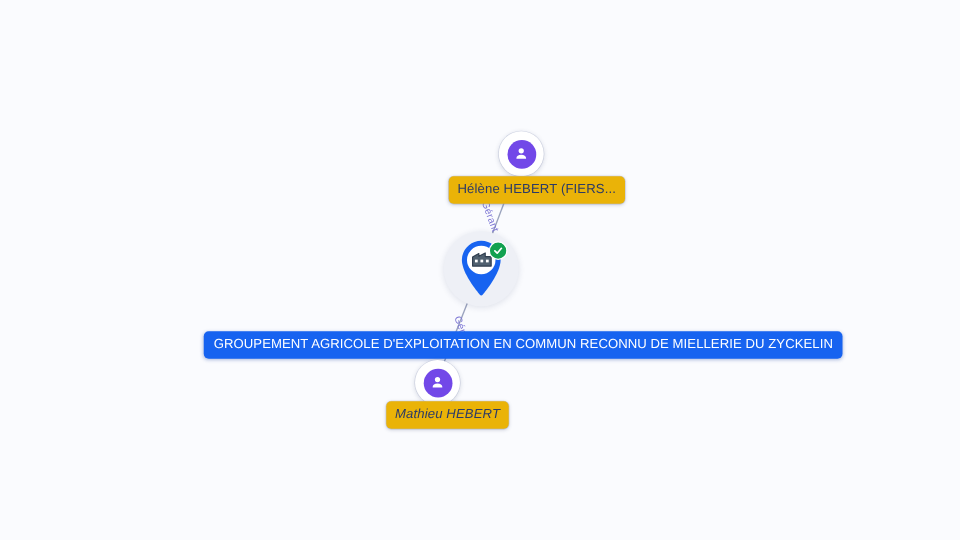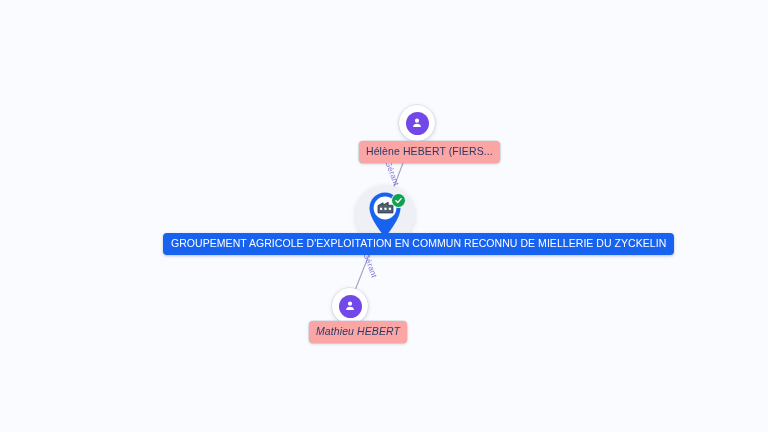--- a/index.html
+++ b/index.html
@@ -55,21 +55,21 @@
     background: #7248e8;
     display: flex;
     align-items: center;
     justify-content: center;
   }
   .person-avatar-inner svg { display: block; }
 
   
   .node-label {
     position: absolute;
-    background: #fca5a5;
+    background: #eab308;
     color: #2b3a67;
     font-size: 10.5px;
     line-height: 1;
     padding: 5px 7px 6px 7px;
     border-radius: 4px;
     white-space: nowrap;
     box-shadow: 0 1px 3px rgba(30, 45, 90, 0.22), 0 0 0 0.5px rgba(175,185,210,0.5);
     letter-spacing: 0.1px;
   }
 
@@ -118,20 +118,21 @@
     position: absolute;
     background: #1763f0;
     color: #ffffff;
     font-size: 10.5px;
     line-height: 1;
     padding: 5px 8px 6px 8px;
     border-radius: 4px;
     white-space: nowrap;
     letter-spacing: 0.05px;
     box-shadow: 0 1px 3px rgba(20,60,160,0.32);
+    margin-top: 32px;
   }
 
   
   .edge-label {
     position: absolute;
     color: #7b74d4;
     font-size: 8px;
     line-height: 1;
     white-space: nowrap;
     letter-spacing: 0.2px;

